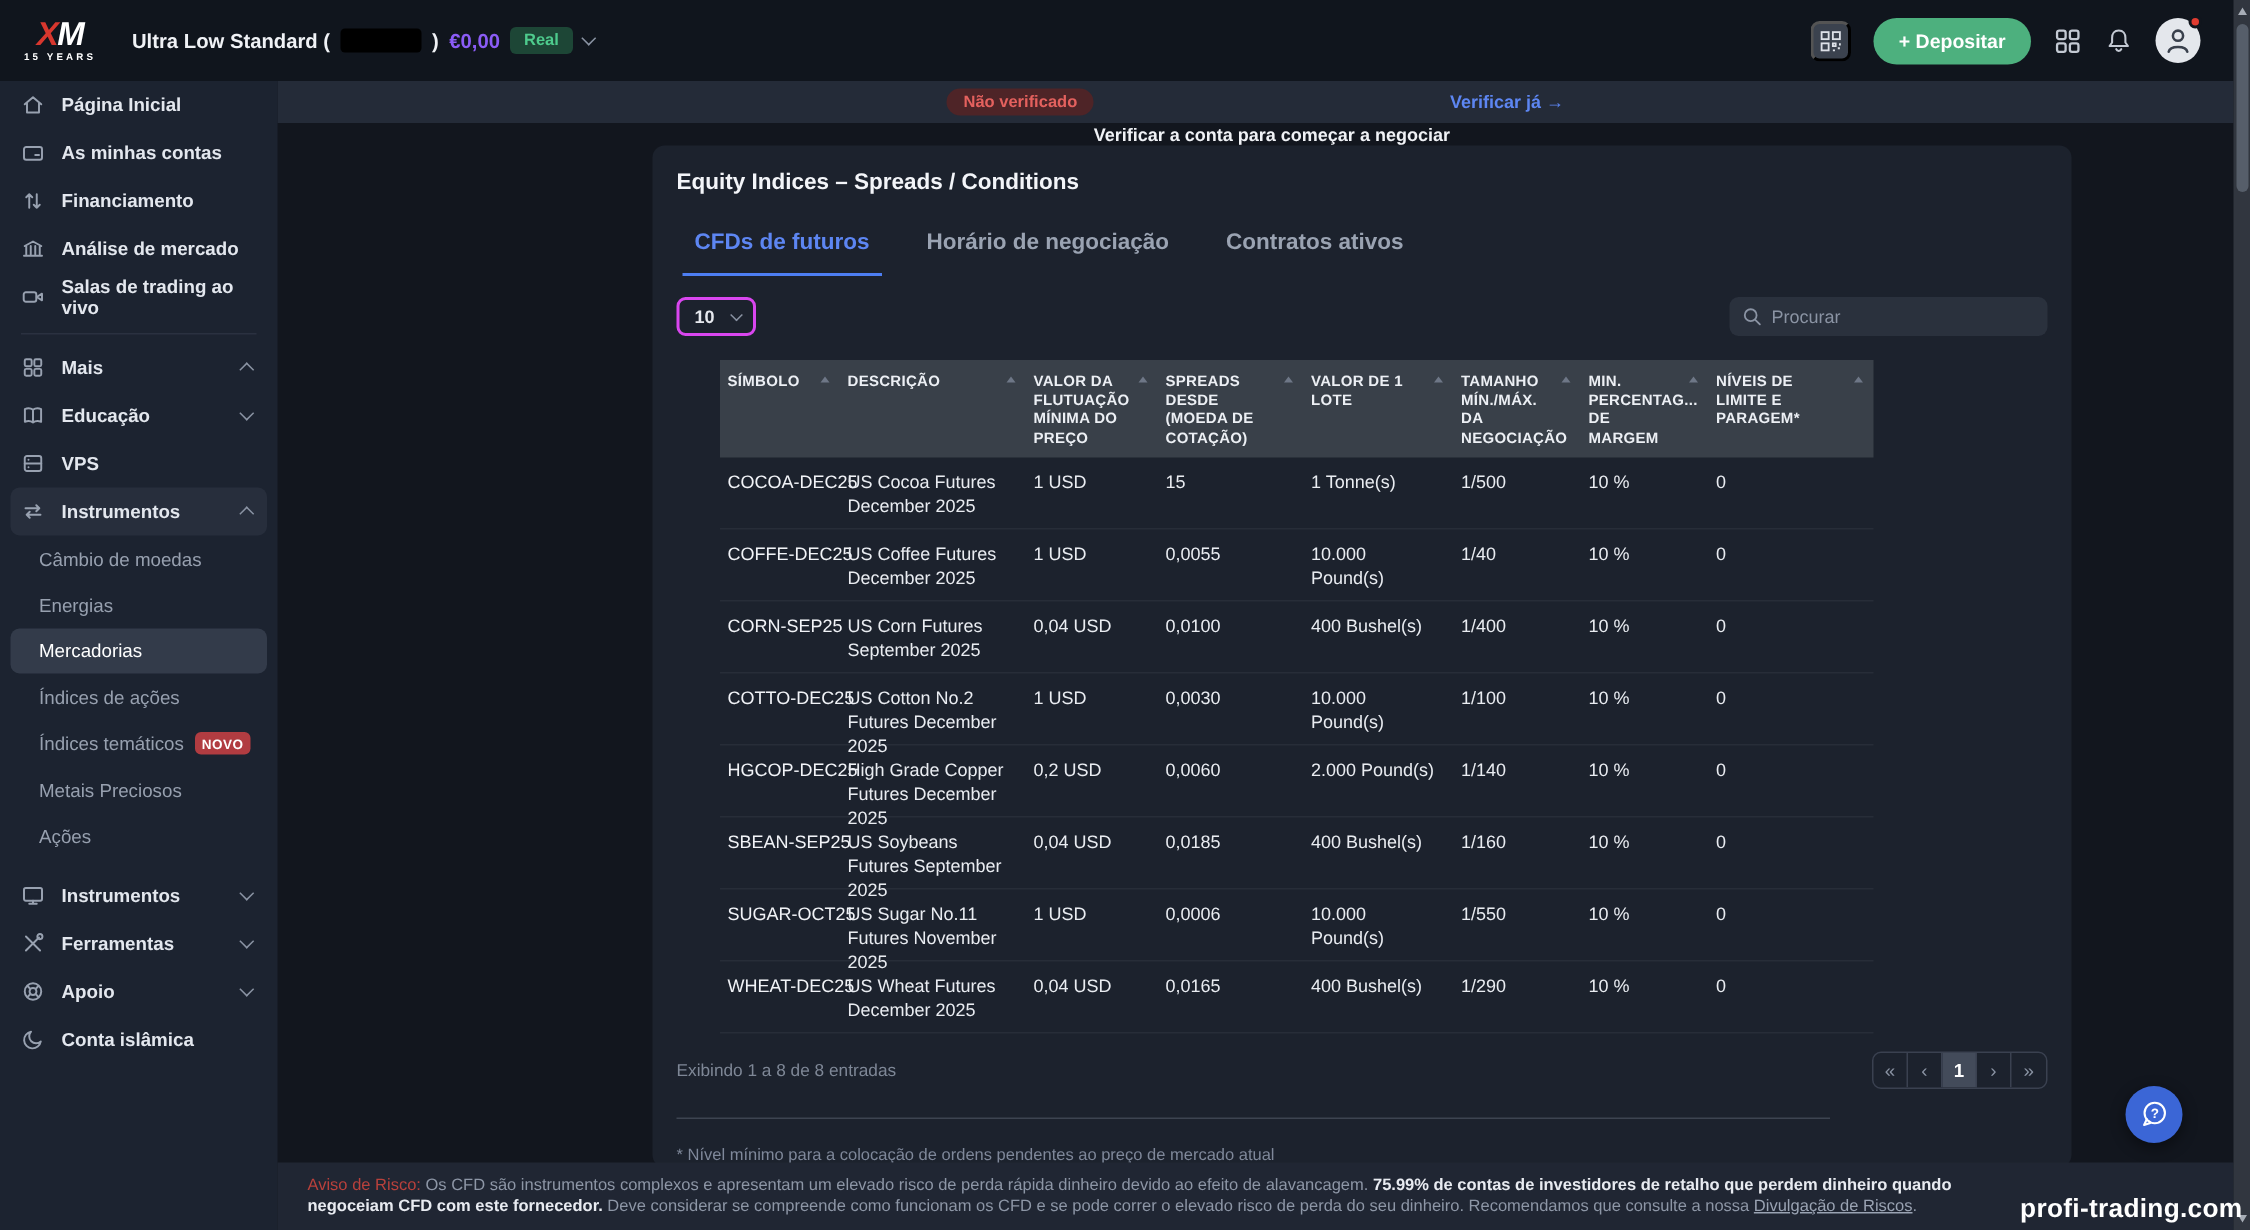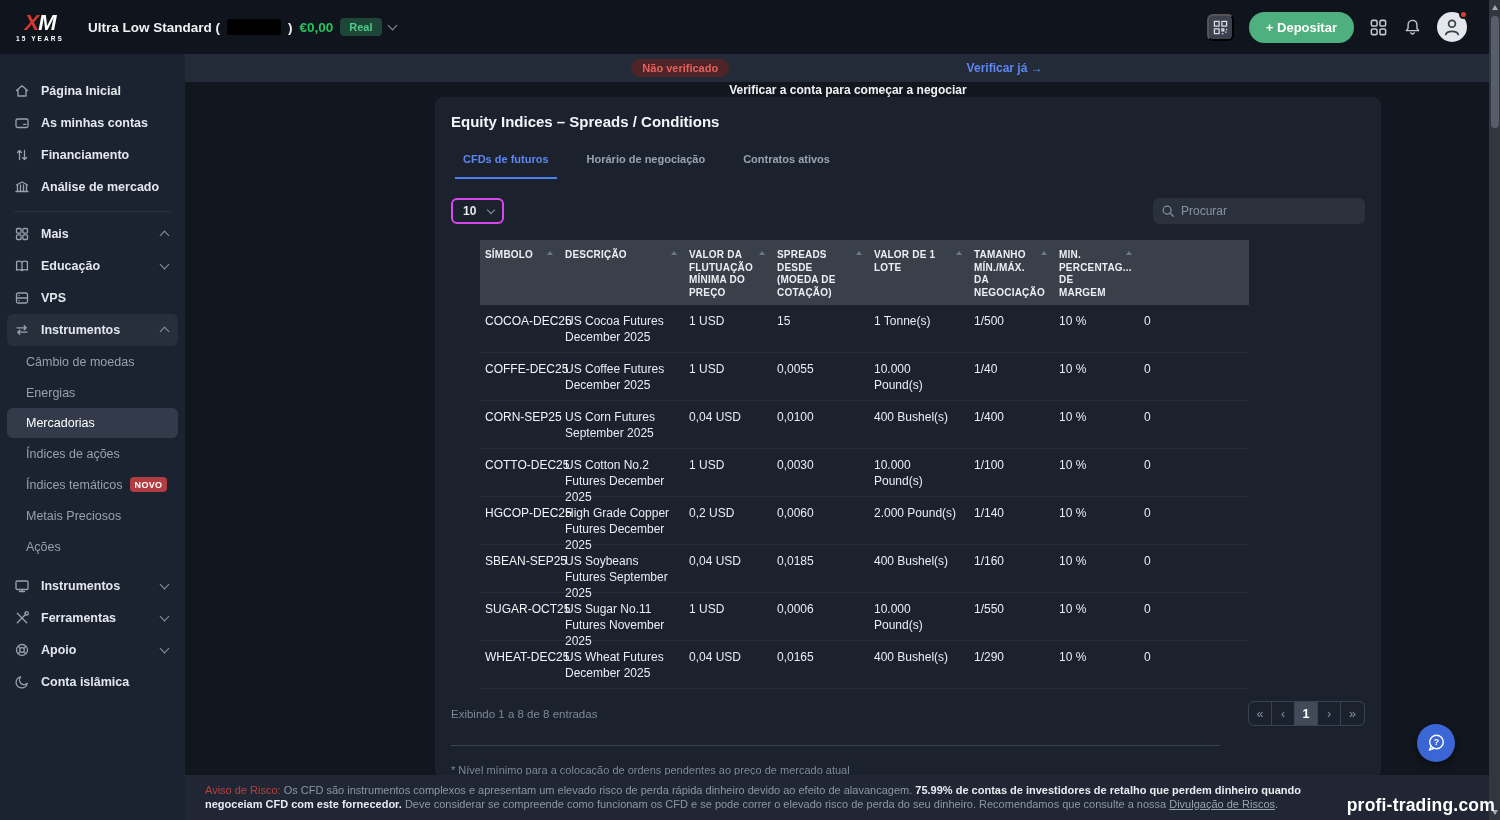--- a/index.html
+++ b/index.html
@@ -10,21 +10,21 @@
   
   .topbar{position:absolute;left:0;top:0;width:1489px;height:54px;background:#10151d;display:flex;align-items:center;z-index:7;}
   .logo{display:flex;flex-direction:column;align-items:center;margin-left:16px;width:48px;}
   .logo-xm{font-style:italic;font-weight:900;font-size:22px;line-height:20px;letter-spacing:-1px;}
   .logo-xm .x{color:#d8372e;}
   .logo-xm .m{color:#fff;}
   .logo-sub{font-size:6.5px;letter-spacing:2.1px;color:#fff;font-weight:700;margin-top:2px;white-space:nowrap;}
   .account{display:flex;align-items:center;gap:7px;margin-left:24px;cursor:pointer;}
   .acct-name{font-size:13.5px;font-weight:700;color:#f0f2f6;}
   .redacted{width:54px;height:16px;background:#000;border-radius:3px;}
-  .acct-balance{font-size:13.5px;font-weight:700;color:#22c55e;text-align:center;}
+  .acct-balance{font-size:13.5px;font-weight:700;color:#8b5cf6;text-align:center;}
   .badge-real{background:#1d4636;color:#4ecb8d;font-size:11px;font-weight:700;padding:3px 9px;border-radius:4px;}
   .chev{width:7px;height:7px;border-right:1.6px solid #8a93a3;border-bottom:1.6px solid #8a93a3;display:inline-block;}
   .chev.down{transform:rotate(45deg);margin-top:-3px;}
   .chev.up{transform:rotate(225deg);margin-top:3px;}
   .top-right{margin-left:auto;display:flex;align-items:center;gap:15px;margin-right:22px;}
   .qr-btn{width:27px;height:27px;border-radius:6px;background:#3b424e;display:flex;align-items:center;justify-content:center;cursor:pointer;}
   .deposit-btn{height:31px;border:none;border-radius:16px;background:#4db07e;color:#fff;font-size:13px;font-weight:700;
     padding:0 17px;font-family:inherit;cursor:pointer;}
   .icon-btn{background:none;border:none;display:flex;align-items:center;cursor:pointer;}
   .avatar-wrap{position:relative;width:30px;height:30px;cursor:pointer;}
@@ -39,36 +39,36 @@
   .sb-top{top:1px;} .sb-bottom{bottom:1px;}
   .sb-thumb{position:absolute;left:1.5px;top:16px;width:8px;height:112px;border-radius:4px;background:#565e6a;cursor:grab;}
 
   
   .banner{position:absolute;left:185px;top:54px;width:1304px;height:28px;background:#242b38;display:flex;align-items:center;justify-content:center;z-index:4;}
   .banner-badge{background:#4e2427;color:#e4615e;font-size:11px;font-weight:700;padding:3px 11px;border-radius:11px;}
   .banner-text{font-size:12px;font-weight:700;color:#f0f2f6;margin-top:44px;}
   .banner-link{font-size:12px;font-weight:700;color:#5d86f2;cursor:pointer;}
 
   
-  .sidebar{position:absolute;left:0;top:54px;width:185px;height:766px;background:#1c2330;z-index:6;padding-top:21px;}
+  .sidebar{position:absolute;left:0;top:54px;width:185px;height:766px;background:#1c2330;z-index:6;padding-top:0;}
   .side-item{display:flex;align-items:center;gap:11px;height:32px;padding:0 14px;font-size:12.5px;font-weight:600;color:#e3e7ee;cursor:pointer;}
   .side-item svg{flex:none;}
   .side-item .chev{margin-left:auto;margin-right:3px;}
   .side-item.parent-active{background:#272e3c;border-radius:6px;margin:0 7px;padding:0 7px;}
   .side-divider{height:1px;background:#2a3140;margin:8px 14px 6px 14px;}
   .sub-item{display:flex;align-items:center;height:31px;padding-left:26px;font-size:12.5px;color:#97a0af;cursor:pointer;}
   .sub-item.active{background:#333b4a;border-radius:6px;margin:0 7px;padding-left:19px;color:#fff;font-weight:500;height:30px;}
   .badge-novo{background:#b13c41;color:#fff;font-size:9px;font-weight:700;padding:2.5px 5px;border-radius:4px;margin-left:7px;letter-spacing:.3px;}
   .side-bottom{margin-top:8px;}
 
   
   .card{position:absolute;left:435px;top:97px;width:946px;height:681px;background:#1c222d;border-radius:8px;z-index:2;}
   .card-title{position:absolute;left:16px;top:16px;font-size:15px;font-weight:700;color:#f3f5f9;}
   .tabs{position:absolute;left:20px;top:56px;display:flex;gap:22px;}
-  .tab{font-size:11px;font-weight:600;color:#9aa3b2;padding:0 8px 12px 8px;cursor:pointer;border-bottom:2px solid transparent;background:none;border-top:none;border-left:none;border-right:none;font-family:inherit;}
+  .tab{font-size:15px;font-weight:600;color:#9aa3b2;padding:0 8px 12px 8px;cursor:pointer;border-bottom:2px solid transparent;background:none;border-top:none;border-left:none;border-right:none;font-family:inherit;}
   .tab.active{color:#5d86f2;border-bottom:2px solid #4d7ef2;}
   .pagesize{position:absolute;left:16px;top:101px;width:53px;height:26px;border:2px solid #d946ef;border-radius:6px;
     display:flex;align-items:center;padding:0 8px 0 10px;cursor:pointer;}
   .pagesize-value{font-size:12px;color:#e6e9ee;font-weight:600;}
   .pagesize .chev{margin-left:auto;width:6px;height:6px;}
   .searchbox{position:absolute;right:16px;top:101px;width:212px;height:26px;background:#2a313d;border-radius:6px;display:flex;align-items:center;padding:0 8px;}
   .searchbox input{flex:1;background:transparent;border:none;outline:none;color:#dfe3ea;font-size:12px;font-family:inherit;margin-left:6px;}
   .searchbox input::placeholder{color:#8a93a3;}
 
   
@@ -183,20 +183,27 @@
           <path d="M5.5 12.5V3.5M5.5 3.5L3.5 5.5M5.5 3.5l2 2M10.5 3.5v9M10.5 12.5l-2-2M10.5 12.5l2-2"></path>
         </svg>
       <span>Financiamento</span>
     </div>
     <div class="side-item">
       <svg width="16" height="16" viewBox="0 0 16 16" fill="none" stroke="#98a1b0" stroke-width="1.3" stroke-linecap="round" stroke-linejoin="round">
           <path d="M2.5 6L8 3l5.5 3M3.5 6v5.5M6.5 6v5.5M9.5 6v5.5M12.5 6v5.5M2 12.5h12"></path>
         </svg>
       <span>Análise de mercado</span>
     </div>
+    <div class="side-item">
+      <svg width="16" height="16" viewBox="0 0 16 16" fill="none" stroke="#98a1b0" stroke-width="1.3" stroke-linejoin="round">
+          <rect x="1.8" y="4.8" width="8.4" height="6.4" rx="1.5"></rect>
+          <path d="M10.5 8L14 5.8v4.4Z"></path>
+        </svg>
+      <span>Salas de trading ao vivo</span>
+    </div>
 
     <div class="side-divider"></div>
 
     <div class="side-item">
       <svg width="16" height="16" viewBox="0 0 16 16" fill="none" stroke="#98a1b0" stroke-width="1.3">
           <rect x="2.5" y="2.5" width="4.6" height="4.6" rx="1"></rect>
           <rect x="8.9" y="2.5" width="4.6" height="4.6" rx="1"></rect>
           <rect x="2.5" y="8.9" width="4.6" height="4.6" rx="1"></rect>
           <rect x="8.9" y="8.9" width="4.6" height="4.6" rx="1"></rect>
         </svg>
@@ -307,20 +314,21 @@
 
     <div class="table">
       <div class="thead grid8">
         <div class="th"><span>SÍMBOLO</span><span class="sort"></span></div>
         <div class="th"><span>DESCRIÇÃO</span><span class="sort"></span></div>
         <div class="th"><span>VALOR DA FLUTUAÇÃO MÍNIMA DO PREÇO</span><span class="sort"></span></div>
         <div class="th"><span>SPREADS DESDE (MOEDA DE COTAÇÃO)</span><span class="sort"></span></div>
         <div class="th"><span>VALOR DE 1 LOTE</span><span class="sort"></span></div>
         <div class="th"><span>TAMANHO MÍN./MÁX. DA NEGOCIAÇÃO</span><span class="sort"></span></div>
         <div class="th"><span>MIN. PERCENTAG... DE MARGEM</span><span class="sort"></span></div>
+        <div class="th narrow"><span>NÍVEIS DE LIMITE E PARAGEM*</span><span class="sort"></span></div>
       </div>
 
       <div class="trow grid8">
         <div class="td sym">COCOA-DEC25</div>
         <div class="td">US Cocoa Futures December 2025</div>
         <div class="td">1 USD</div>
         <div class="td">15</div>
         <div class="td">1 Tonne(s)</div>
         <div class="td">1/500</div>
         <div class="td">10 %</div>

